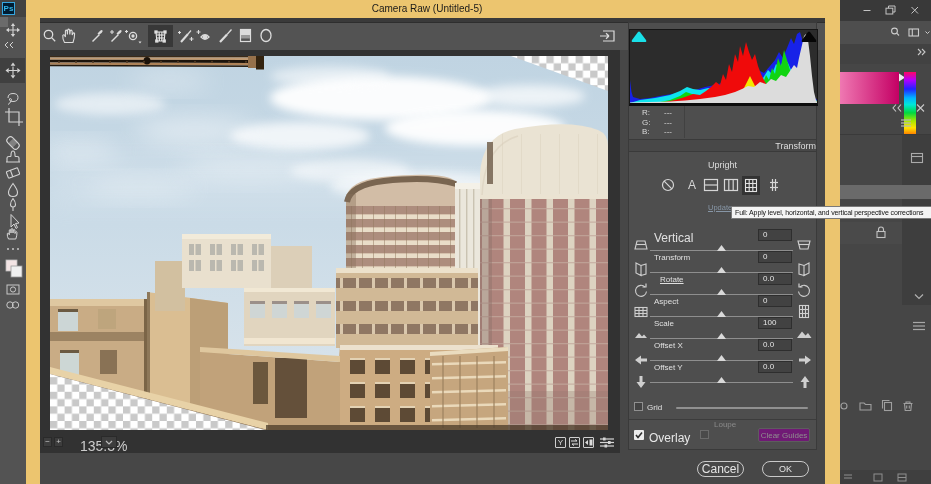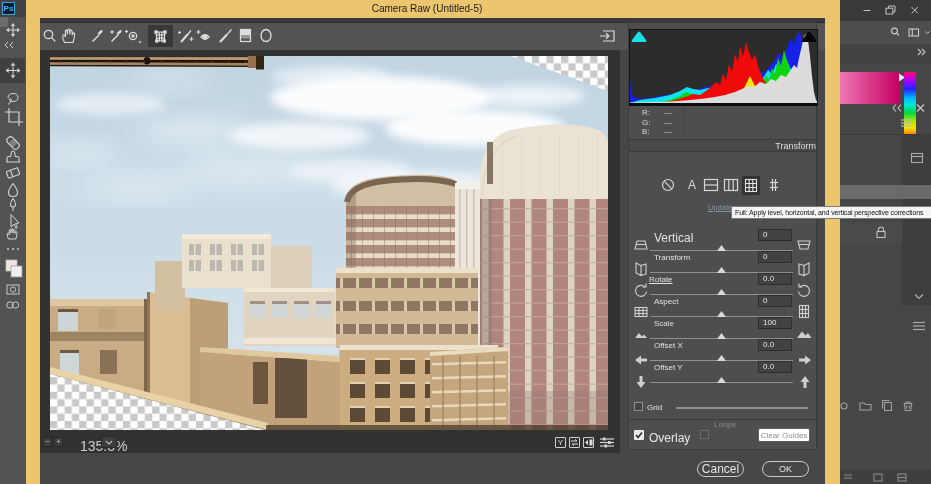--- a/index.html
+++ b/index.html
@@ -572,20 +572,21 @@
           <path d="M172,10 L178,2 Q179,1 180,2 L186,10 Q187,12 185,12 L173,12 Q171,12 172,10 Z" fill="#060606"></path>
         </svg>
       </div>
 
       <div class="abs txt" style="left:13px;top:85px;line-height:9.5px;font-size:8px;color:#dadada;">R:<br>G:<br>B:</div>
       <div class="abs txt" style="left:35px;top:85px;line-height:9.5px;font-size:8px;color:#dadada;">---<br>---<br>---</div>
       <div class="abs" style="left:55px;top:83px;width:1px;height:32px;background:#414141;"></div>
 
       <div class="abs" style="left:0;top:116px;width:187px;height:13px;background:#484848;border-top:1px solid #3a3a3a;border-bottom:1px solid #3a3a3a;color:#dedede;font-size:9px;text-align:right;line-height:12px;">Transform</div>
 
+      <div class="abs" style="left:0;top:137px;width:187px;color:#dedede;font-size:9px;text-align:center;">Upright</div>
       <div id="upright" class="abs" style="left:0;top:152px;width:187px;height:22px;">
         <svg width="187" height="22" viewBox="0 0 187 22">
           <g stroke="#d6d6d6" fill="none" stroke-width="1.2">
             <circle cx="39" cy="10" r="5.5"></circle>
             <line x1="35.2" y1="6.1" x2="42.8" y2="13.9"></line>
           </g>
           <text x="63" y="14" font-size="12" fill="#d6d6d6" text-anchor="middle" font-family="Liberation Sans">A</text>
           <g stroke="#d6d6d6" fill="none" stroke-width="1.2">
             <rect x="75.5" y="4.5" width="13" height="11"></rect>
             <line x1="75.5" y1="10" x2="88.5" y2="10"></line>
@@ -655,21 +656,21 @@
       <div class="abs" style="left:21px;top:31px;width:143px;height:1px;background:#8e8e8e;"></div>
       <svg class="abs" style="left:88px;top:26px;" width="9" height="6">
             <path d="M4.5,0 L9,6 L0,6 Z" fill="#d9d9d9"></path>
           </svg>
       <div class="abs" style="left:25px;top:34px;color:#e0e0e0;font-size:8px;">Transform</div>
       <div class="abs" style="left:129px;top:32px;width:34px;height:12px;background:#424242;border:1px solid #2e2e2e;color:#e6e6e6;font-size:8px;line-height:10px;padding-left:4px;">0</div>
       <div class="abs" style="left:21px;top:53px;width:143px;height:1px;background:#8e8e8e;"></div>
       <svg class="abs" style="left:88px;top:48px;" width="9" height="6">
             <path d="M4.5,0 L9,6 L0,6 Z" fill="#d9d9d9"></path>
           </svg>
-      <div class="abs" style="left:20px;top:56px;color:#e0e0e0;font-size:8px;text-decoration:underline;">Rotate</div>
+      <div class="abs" style="left:31px;top:56px;color:#e0e0e0;font-size:8px;text-decoration:underline;">Rotate</div>
       <div class="abs" style="left:129px;top:54px;width:34px;height:12px;background:#424242;border:1px solid #2e2e2e;color:#e6e6e6;font-size:8px;line-height:10px;padding-left:4px;">0.0</div>
       <div class="abs" style="left:21px;top:75px;width:143px;height:1px;background:#8e8e8e;"></div>
       <svg class="abs" style="left:88px;top:70px;" width="9" height="6">
             <path d="M4.5,0 L9,6 L0,6 Z" fill="#d9d9d9"></path>
           </svg>
       <div class="abs" style="left:25px;top:78px;color:#e0e0e0;font-size:8px;">Aspect</div>
       <div class="abs" style="left:129px;top:76px;width:34px;height:12px;background:#424242;border:1px solid #2e2e2e;color:#e6e6e6;font-size:8px;line-height:10px;padding-left:4px;">0</div>
       <div class="abs" style="left:21px;top:97px;width:143px;height:1px;background:#8e8e8e;"></div>
       <svg class="abs" style="left:88px;top:92px;" width="9" height="6">
             <path d="M4.5,0 L9,6 L0,6 Z" fill="#d9d9d9"></path>
@@ -699,21 +700,21 @@
       <div class="abs" style="left:47px;top:384px;width:132px;height:1.6px;background:#909090;border-radius:2px;"></div>
       <div class="abs" style="left:0;top:396px;width:187px;height:1px;background:#3c3c3c;"></div>
 
       <div class="abs" style="left:5px;top:407px;width:10px;height:10px;background:#ececec;border-radius:1px;"></div>
       <svg class="abs" style="left:5px;top:407px;" width="10" height="10">
           <path d="M2,5 L4,7.5 L8,2.5" stroke="#2e2e2e" stroke-width="1.6" fill="none"></path>
         </svg>
       <div class="abs" style="left:20px;top:408px;color:#e8e8e8;font-size:12px;font-weight:normal;text-align:center;">Overlay</div>
       <div class="abs" style="left:71px;top:407px;width:9px;height:9px;background:#4a4a4a;border:1px solid #6b6b6b;"></div>
       <div class="abs" style="left:85px;top:397px;color:#8a8a8a;font-size:8px;">Loupe</div>
-      <div class="abs" style="left:129px;top:405px;width:52px;height:14px;background:#ffffff;border:1px solid #5d5d5d;border-radius:2px;color:#8f8f8f;font-size:8px;text-align:center;line-height:13px;">Clear Guides</div>
+      <div class="abs" style="left:129px;top:405px;width:52px;height:14px;background:#701a75;border:1px solid #5d5d5d;border-radius:2px;color:#8f8f8f;font-size:8px;text-align:center;line-height:13px;">Clear Guides</div>
     </div>
 
     <div class="abs" style="left:657px;top:443px;width:47px;height:16px;border:1px solid #c9c9c9;border-radius:8px;color:#e4e4e4;font-size:12px;text-align:center;line-height:14px;">Cancel</div>
     <div class="abs" style="left:722px;top:443px;width:47px;height:16px;border:1px solid #c9c9c9;border-radius:8px;color:#e4e4e4;font-size:9px;text-align:center;line-height:14px;">OK</div>
   </div>
 
   <div class="abs" style="left:731px;top:206px;width:200px;height:13px;background:#f4f4f4;border:1px solid #7a7a7a;border-right:none;color:#111;font-size:7px;line-height:12px;padding-left:3px;letter-spacing:-0.12px;white-space:nowrap;overflow:hidden;">Full: Apply level, horizontal, and vertical perspective corrections</div>
 
 </div>
 

